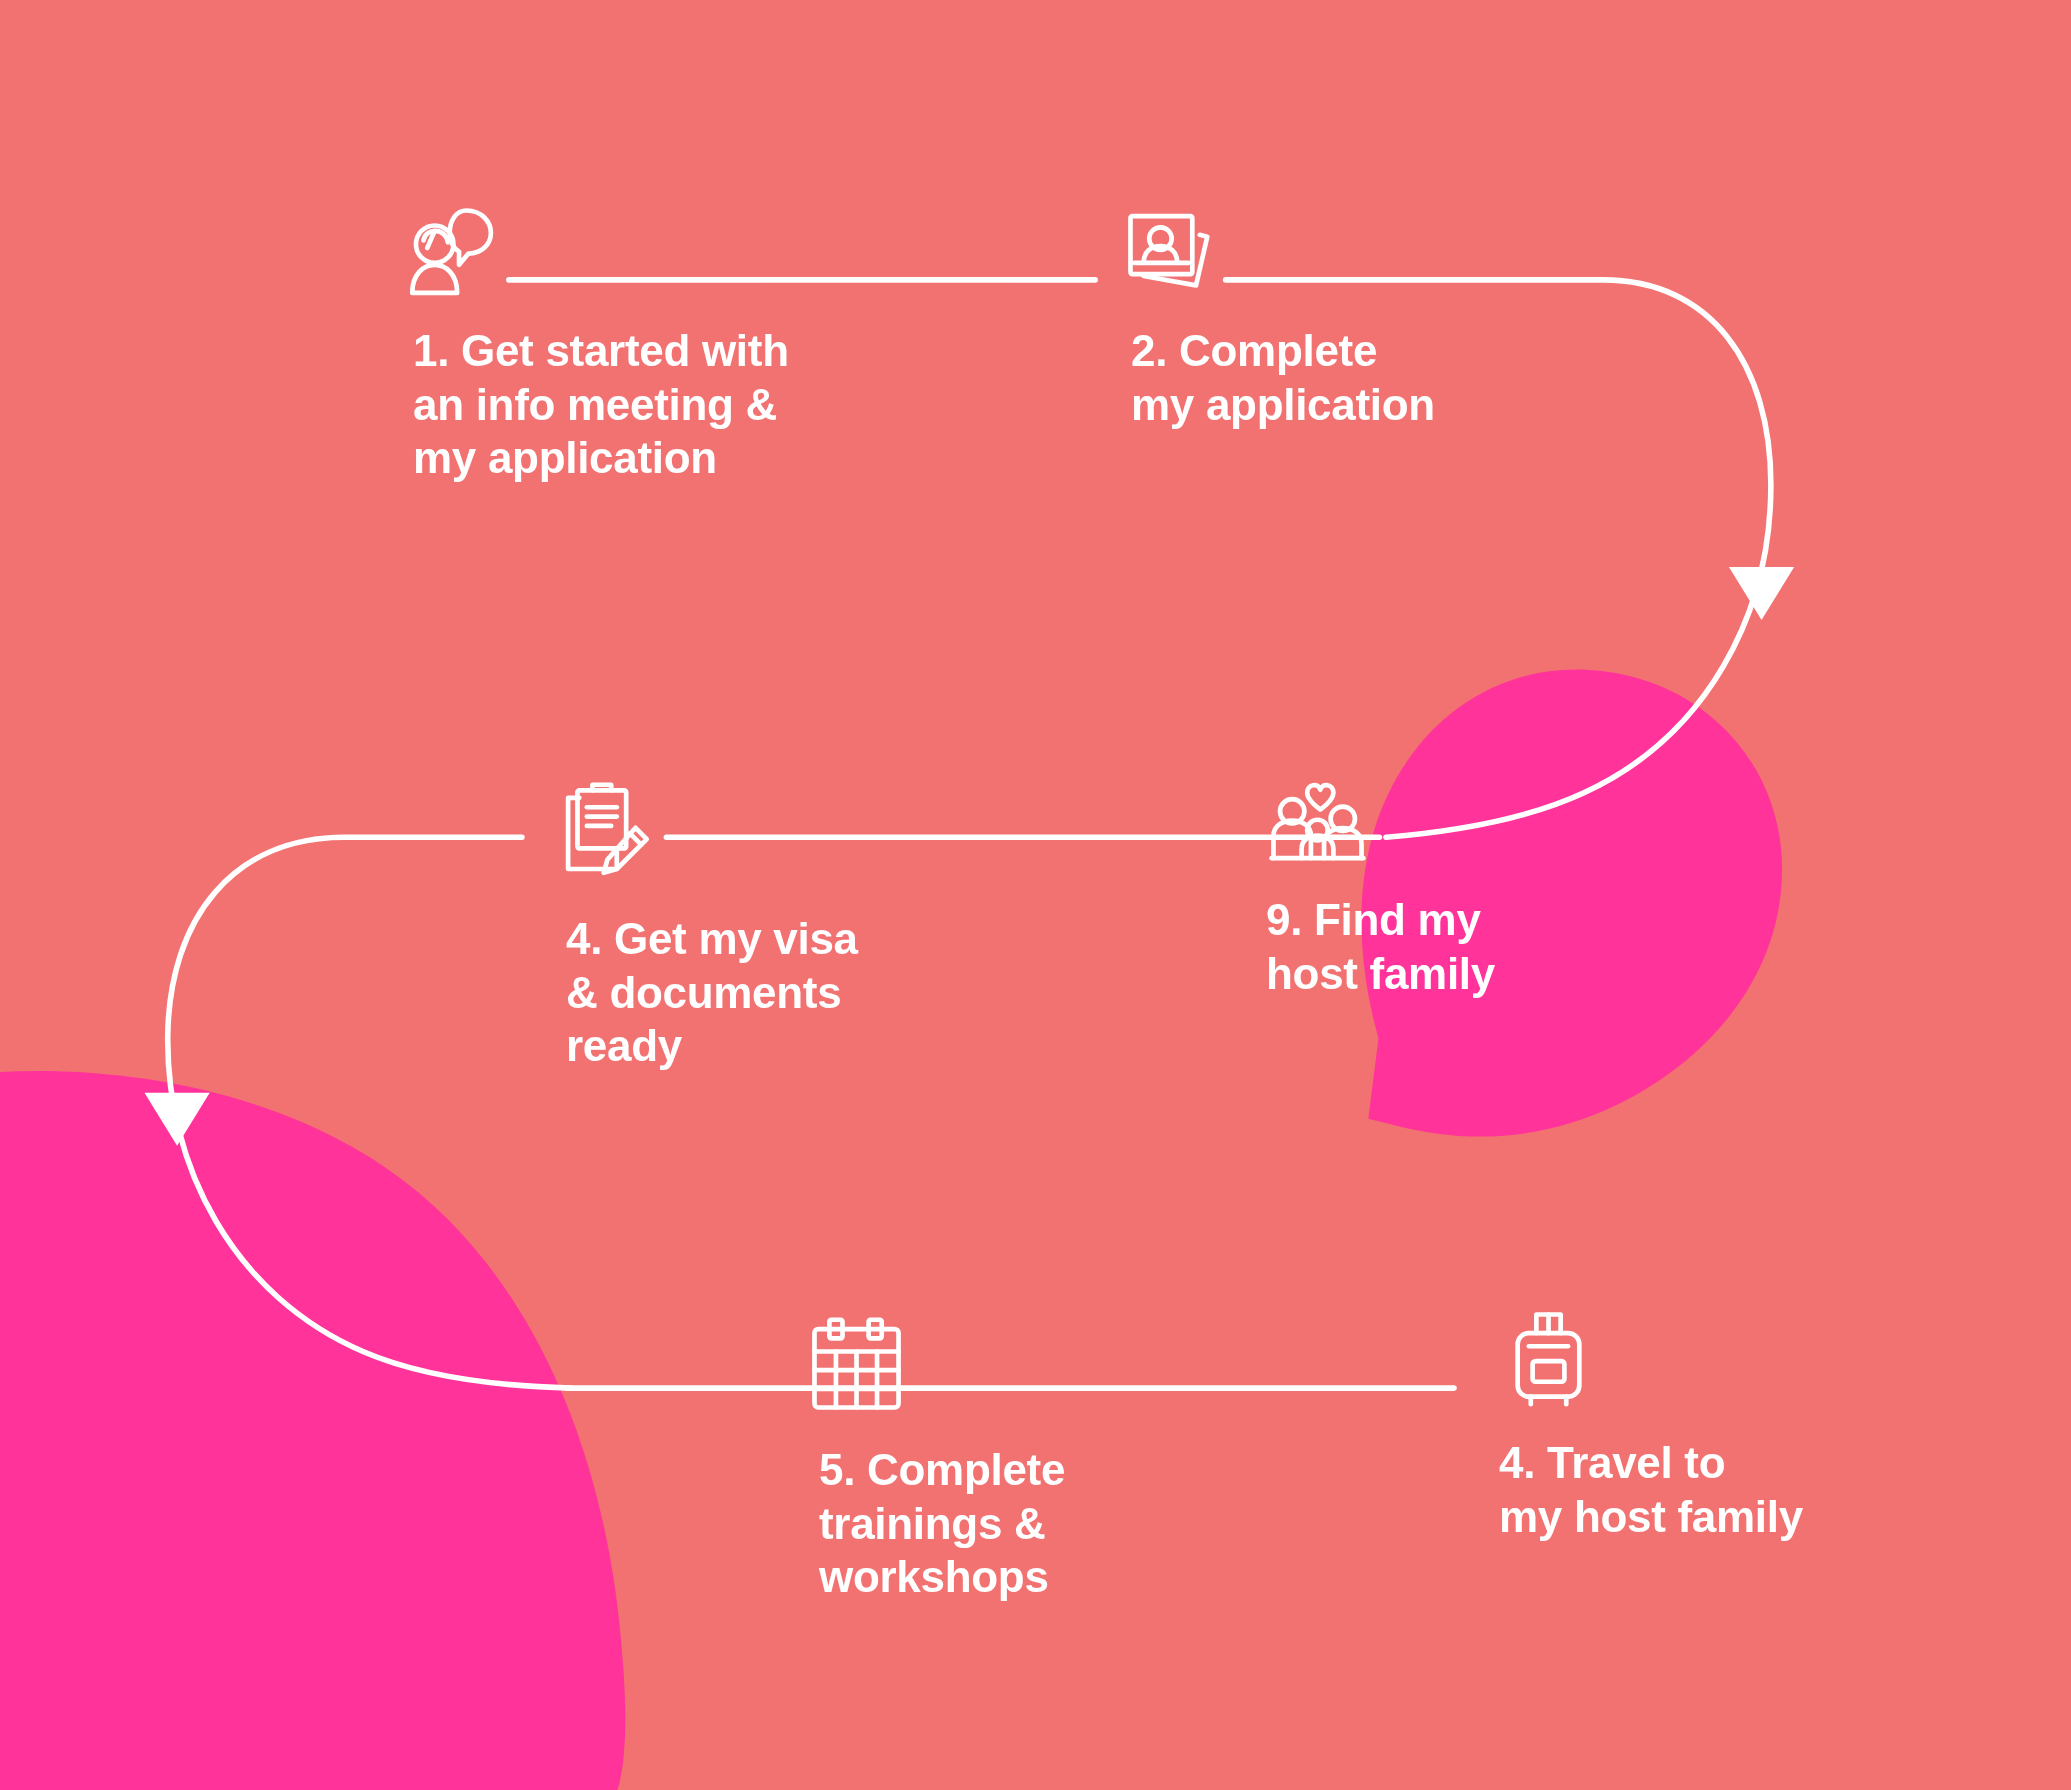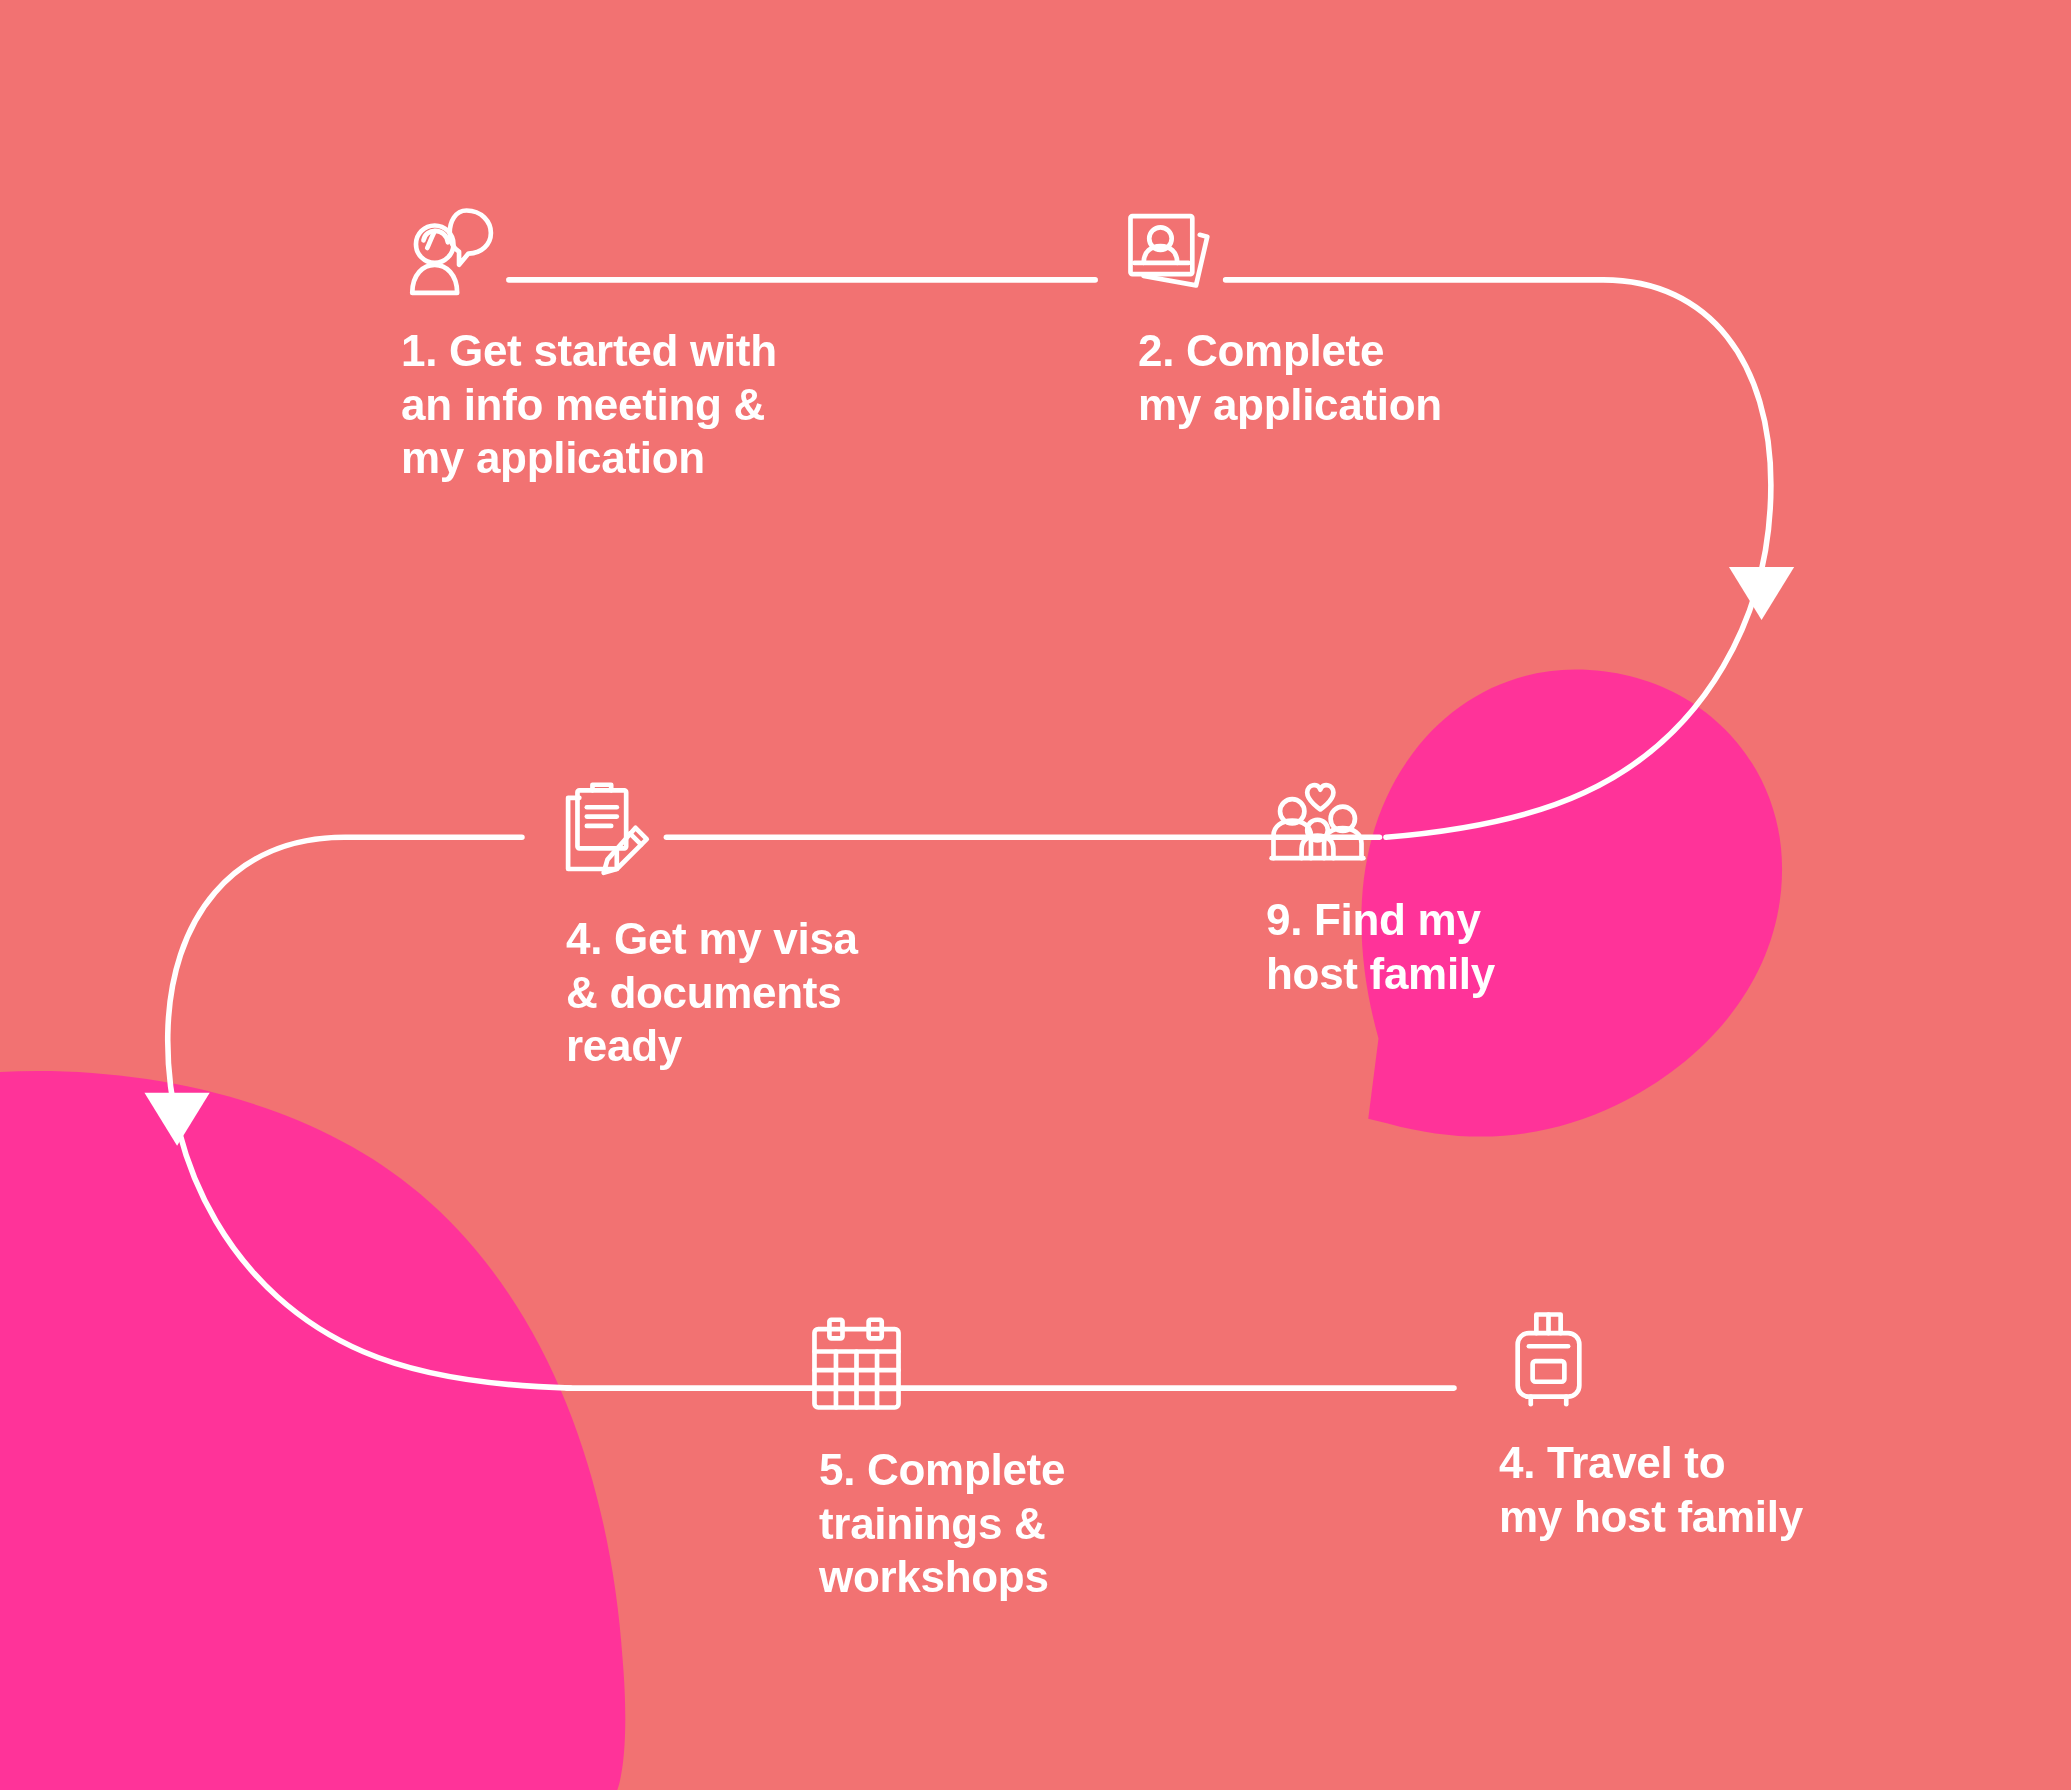--- a/index.html
+++ b/index.html
@@ -76,34 +76,34 @@
 
   <div class="step" style="left:401px; top:203px;">
     <svg class="step-icon" width="103" height="103" viewBox="0 0 110 110" fill="none" stroke="#FFFFFF" stroke-width="5" stroke-linecap="round" stroke-linejoin="round">
       <circle cx="36" cy="44" r="20"></circle>
       <path d="M24 40 C26 26 48 26 50 42"></path>
       <path d="M36 30 C32 38 30 44 28 48"></path>
       <path d="M12 96 C12 76 24 66 36 66 C48 66 60 76 60 96 Z"></path>
       <path d="M70 8 C86 8 96 20 96 32 C96 44 86 54 72 54 L62 66 L62 52
                C56 48 52 41 52 32 C52 20 58 8 70 8 Z"></path>
     </svg>
-    <p class="step-text" style="left:0px; top:121px; width:410px;">1. Get started with
+    <p class="step-text" style="left:12px; top:121px; width:410px;">1. Get started with
 an info meeting &amp;
 my application</p>
   </div>
 
   <div class="step" style="left:1123px; top:203px;">
     <svg class="step-icon" width="103" height="103" viewBox="0 0 110 110" fill="none" stroke="#FFFFFF" stroke-width="5" stroke-linecap="round" stroke-linejoin="round">
       <rect x="8" y="14" width="66" height="62" rx="2"></rect>
       <circle cx="40" cy="38" r="12"></circle>
       <path d="M22 64 C22 52 30 46 40 46 C50 46 58 52 58 64"></path>
       <line x1="12" y1="64" x2="70" y2="64"></line>
       <path d="M82 34 L90 36 L78 88 L22 78"></path>
     </svg>
-    <p class="step-text" style="left:15px; top:121px; width:392px;">2. Complete
+    <p class="step-text" style="left:8px; top:121px; width:392px;">2. Complete
 my application</p>
   </div>
 
   <div class="step" style="left:1266px; top:772px;">
     <svg class="step-icon" width="103" height="103" viewBox="0 0 110 110" fill="none" stroke="#FFFFFF" stroke-width="5" stroke-linecap="round" stroke-linejoin="round">
       <path d="M44 22 C44 13 56 11 58 19 C60 11 72 13 72 22 C72 31 58 40 58 40 C58 40 44 31 44 22 Z"></path>
       <circle cx="28" cy="42" r="13"></circle>
       <path d="M8 92 L8 68 C8 58 17 52 28 52 C39 52 48 58 48 68 L48 92"></path>
       <circle cx="82" cy="50" r="13"></circle>
       <path d="M62 92 L62 76 C62 66 71 60 82 60 C93 60 102 66 102 76 L102 92"></path>

